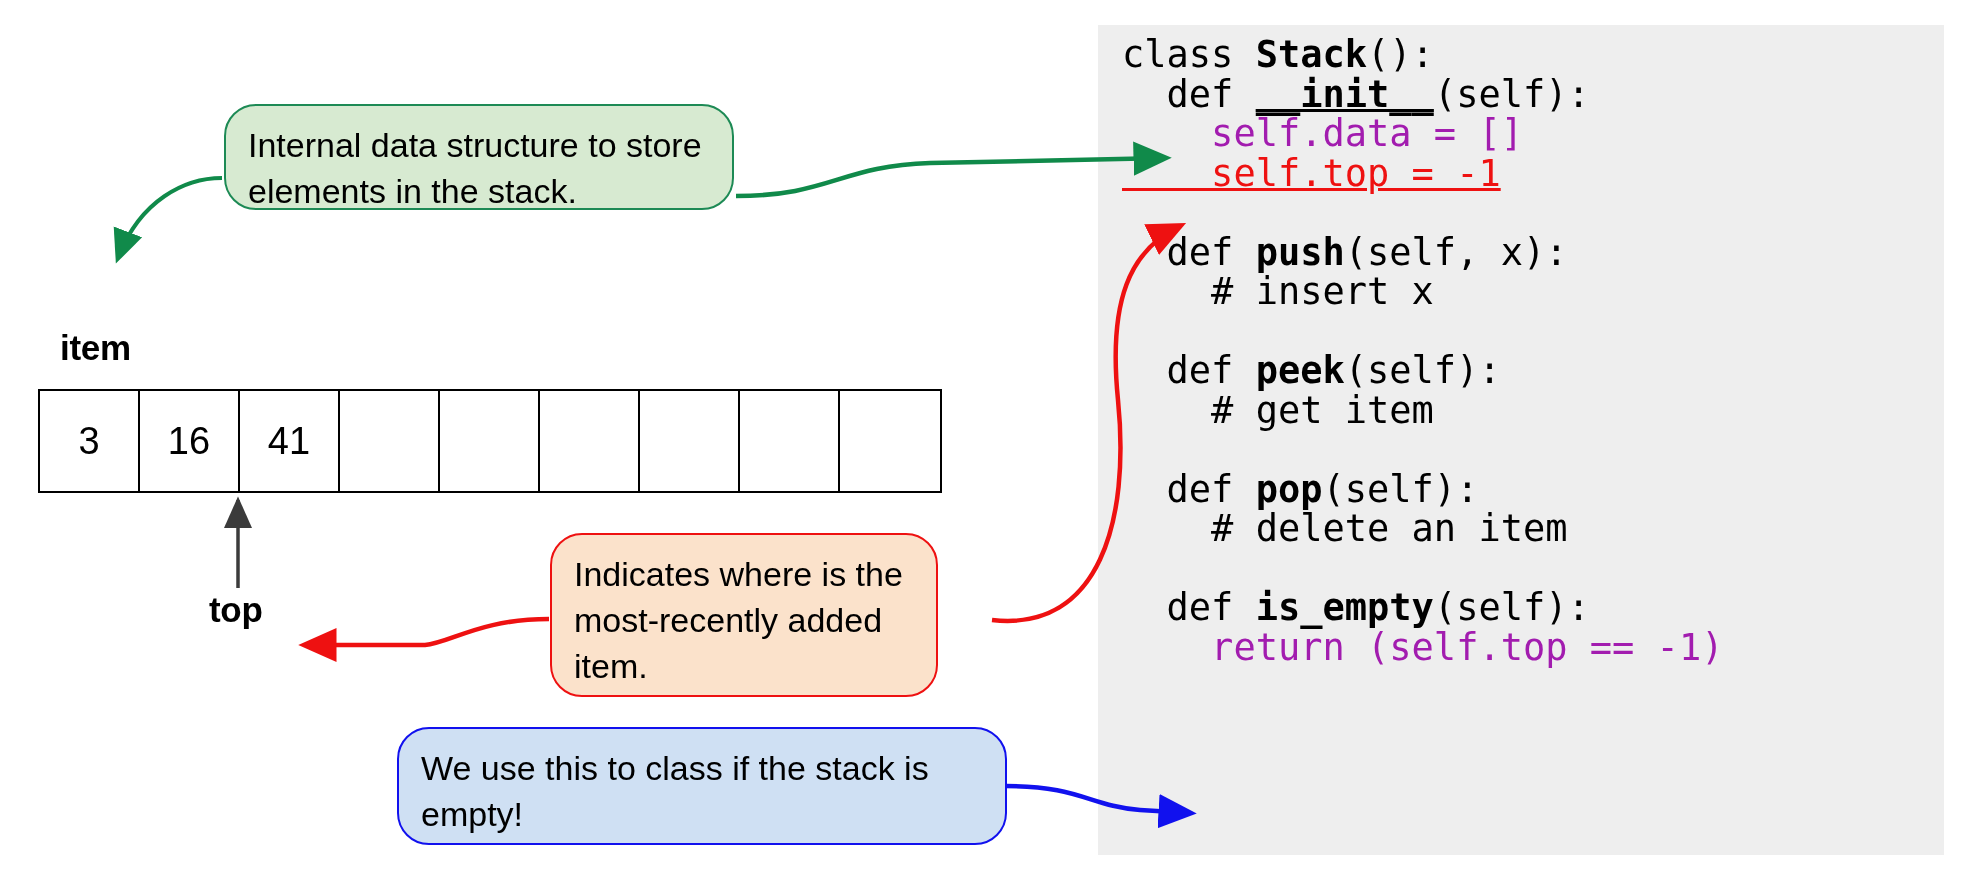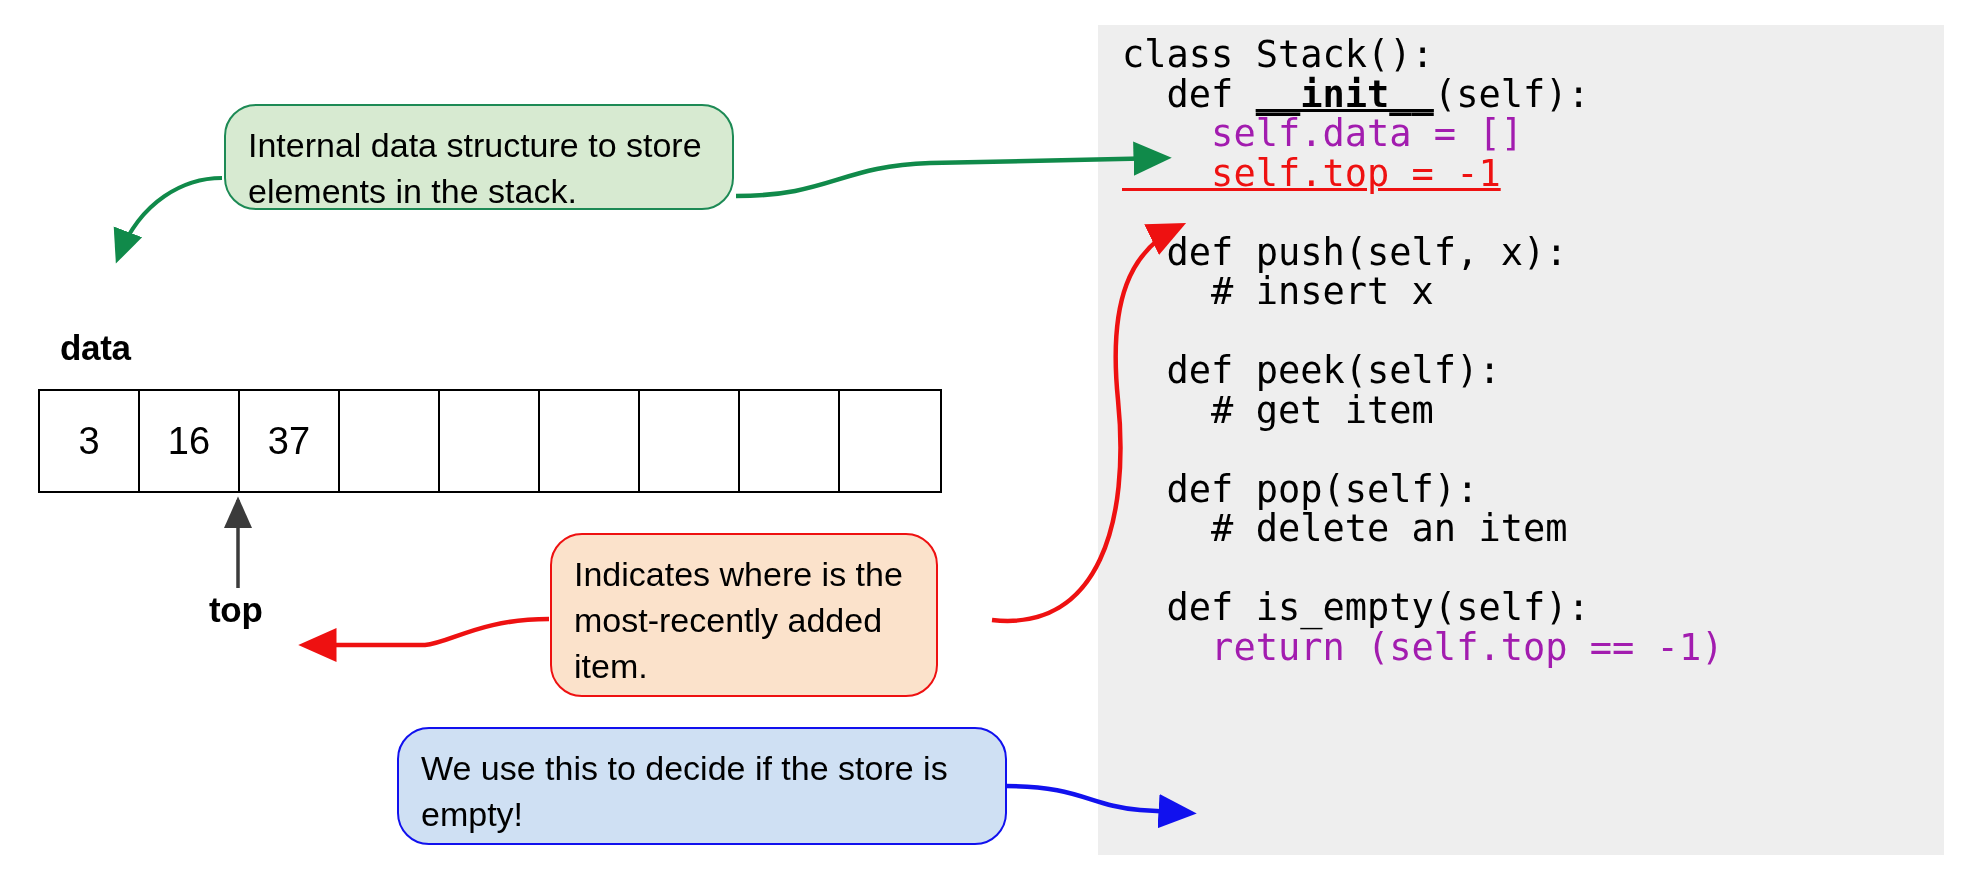--- a/index.html
+++ b/index.html
@@ -33,21 +33,21 @@
     left: 24px;
     top: 10px;
     font-family: "DejaVu Sans Mono", "Liberation Mono", monospace;
     font-size: 37px;
     line-height: 39.5px;
     white-space: pre;
     color: #000000;
     letter-spacing: 0px;
   }
   .cl { display: block; height: 39.5px; }
-  .kb { font-weight: normal; }
+  .kb { font-weight: bold; }
   .und { font-weight: bold; text-decoration: underline; text-decoration-thickness: 3px; }
   .g  { color: #a21caf; }
   .r  { color: #ee1111; text-decoration: underline; }
   .b  { color: #a21caf; }
 
   
   #data-label {
     position: absolute;
     left: 60px;
     top: 328px;
@@ -127,39 +127,39 @@
 </style>
 </head>
 <body>
 
 <div id="stage">
 
   <div id="code-panel">
     <div id="code-lines"><span class="cl"><span>class </span><span class="kb">Stack</span><span>():</span></span><span class="cl"><span>  def </span><span class="und">__init__</span><span>(self):</span></span><span class="cl"><span class="g">    self.data = []</span></span><span class="cl"><span class="r">    self.top = -1</span></span><span class="cl">&nbsp;</span><span class="cl"><span>  def </span><span class="kb">push</span><span>(self, x):</span></span><span class="cl"><span>    # insert x</span></span><span class="cl">&nbsp;</span><span class="cl"><span>  def </span><span class="kb">peek</span><span>(self):</span></span><span class="cl"><span>    # get item</span></span><span class="cl">&nbsp;</span><span class="cl"><span>  def </span><span class="kb">pop</span><span>(self):</span></span><span class="cl"><span>    # delete an item</span></span><span class="cl">&nbsp;</span><span class="cl"><span>  def </span><span class="kb">is_empty</span><span>(self):</span></span><span class="cl"><span class="b">    return (self.top == -1)</span></span></div>
   </div>
 
-  <div id="data-label">data</div>
+  <div id="data-label">item</div>
   <div id="array">
       <div class="cell">3</div>
       <div class="cell">16</div>
-      <div class="cell">37</div>
+      <div class="cell">41</div>
       <div class="cell"></div>
       <div class="cell"></div>
       <div class="cell"></div>
       <div class="cell"></div>
       <div class="cell"></div>
       <div class="cell"></div>
     </div>
   <div id="top-label">top</div>
 
   <div class="callout" id="callout-green">Internal data structure to store elements in the stack.</div>
 
   <div class="callout" id="callout-orange">Indicates where is the most-recently added item.</div>
 
-  <div class="callout" id="callout-blue">We use this to decide if the store is empty!</div>
+  <div class="callout" id="callout-blue">We use this to class if the stack is empty!</div>
 
   <svg id="connectors" viewBox="0 0 1964 884">
     <defs>
       <marker id="ah-green" markerWidth="9" markerHeight="9" refX="7" refY="4.5" orient="auto">
         <path d="M0,0.7 L8.5,4.5 L0,8.3 z" fill="#108a4a"></path>
       </marker>
       <marker id="ah-green2" markerWidth="9" markerHeight="9" refX="7" refY="4.5" orient="auto">
         <path d="M0,0.7 L8.5,4.5 L0,8.3 z" fill="#108a4a"></path>
       </marker>
       <marker id="ah-red" markerWidth="9" markerHeight="9" refX="7" refY="4.5" orient="auto">

